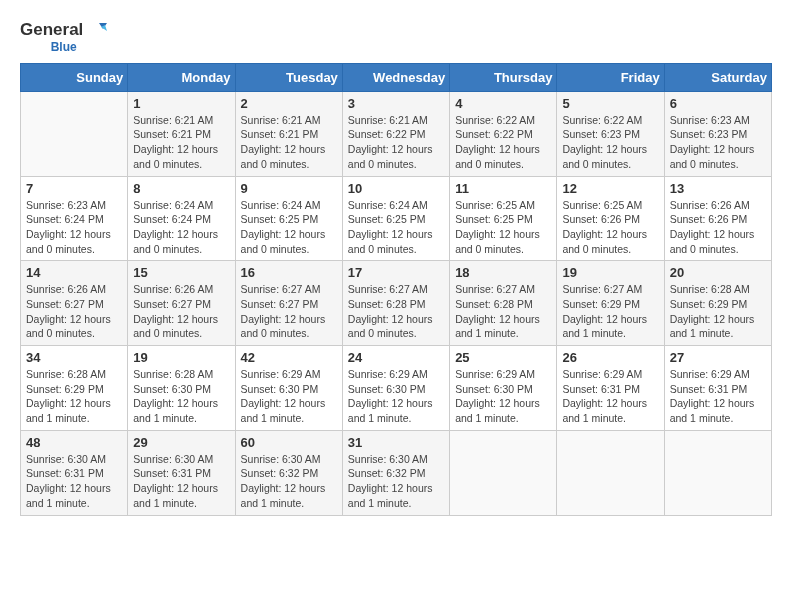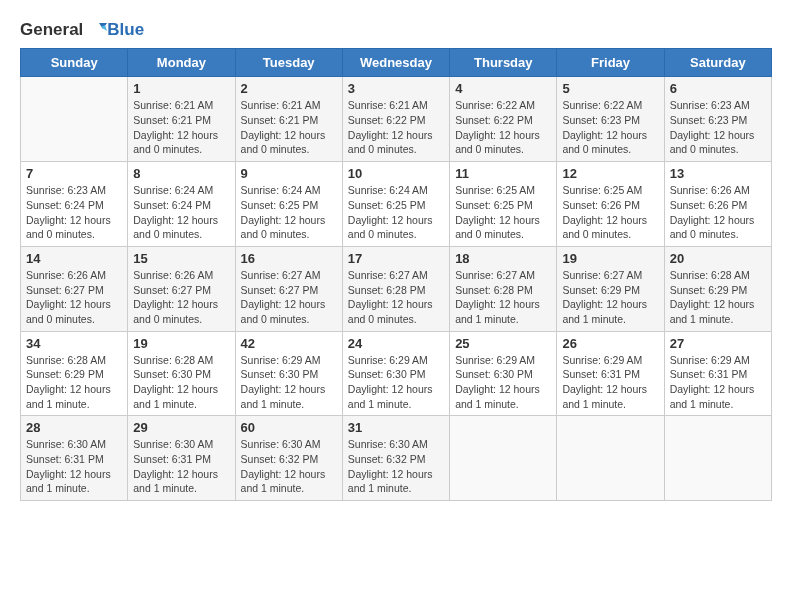--- a/index.html
+++ b/index.html
@@ -35,21 +35,21 @@
     }
     .calendar {
       width: 100%;
       border-collapse: collapse;
       font-size: 11px;
     }
     .calendar thead th {
       background-color: #3a7abf;
       color: #fff;
       padding: 6px 4px;
-      text-align: center;
+      text-align: right;
       font-size: 13px;
       font-weight: bold;
       border: 1px solid #2a6aaf;
     }
     .calendar tbody td {
       border: 1px solid #ccc;
       vertical-align: top;
       padding: 4px 5px;
       width: 107px;
       min-height: 80px;
@@ -74,29 +74,29 @@
     }
     .empty-cell {
       background-color: #f9f9f9 !important;
     }
   </style>
 </head>
 <body>
 
 <div class="header-area">
   <div class="logo">
-  <div style="display:flex;align-items:center;line-height:1.2">
+  <div style="display:flex;flex-direction:column;align-items:center;line-height:1.2">
     <div style="display:flex;align-items:center;gap:2px">
       <span style="font-size:17px;font-weight:bold;color:#333;font-family:Arial">General</span>
       <svg width="22" height="18" viewBox="0 0 22 18">
         <polygon points="14,2 22,2 18,8" fill="#2a6db5"></polygon>
         <polygon points="16,6 22,10 20,4" fill="#4db8e8"></polygon>
       </svg>
     </div>
-    <span style="font-size:17px;font-weight:bold;color:#2a6db5;font-family:Arial">Blue</span>
+    <span style="font-size:12px;font-weight:bold;color:#2a6db5;font-family:Arial">Blue</span>
   </div>
 </div>
   <div class="title-area">
     <div class="main-title"></div>
     <div class="subtitle"></div>
   </div>
 </div>
 
 <table class="calendar">
   <thead>
@@ -277,21 +277,21 @@
         </td>
         <td>
           <span class="day-number">27</span>
           <div class="day-info" style="white-space: pre-line;">Sunrise: 6:29 AM
 Sunset: 6:31 PM
 Daylight: 12 hours and 1 minute.</div>
         </td>
       </tr>
       <tr>
         <td>
-          <span class="day-number">28</span>
+          <span class="day-number">48</span>
           <div class="day-info" style="white-space: pre-line;">Sunrise: 6:30 AM
 Sunset: 6:31 PM
 Daylight: 12 hours and 1 minute.</div>
         </td>
         <td>
           <span class="day-number">29</span>
           <div class="day-info" style="white-space: pre-line;">Sunrise: 6:30 AM
 Sunset: 6:31 PM
 Daylight: 12 hours and 1 minute.</div>
         </td>

